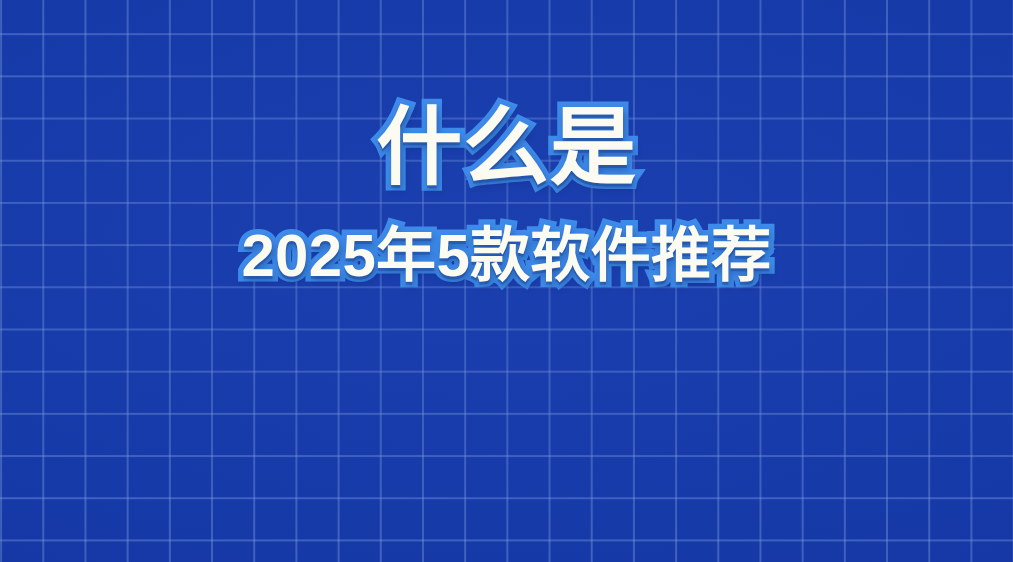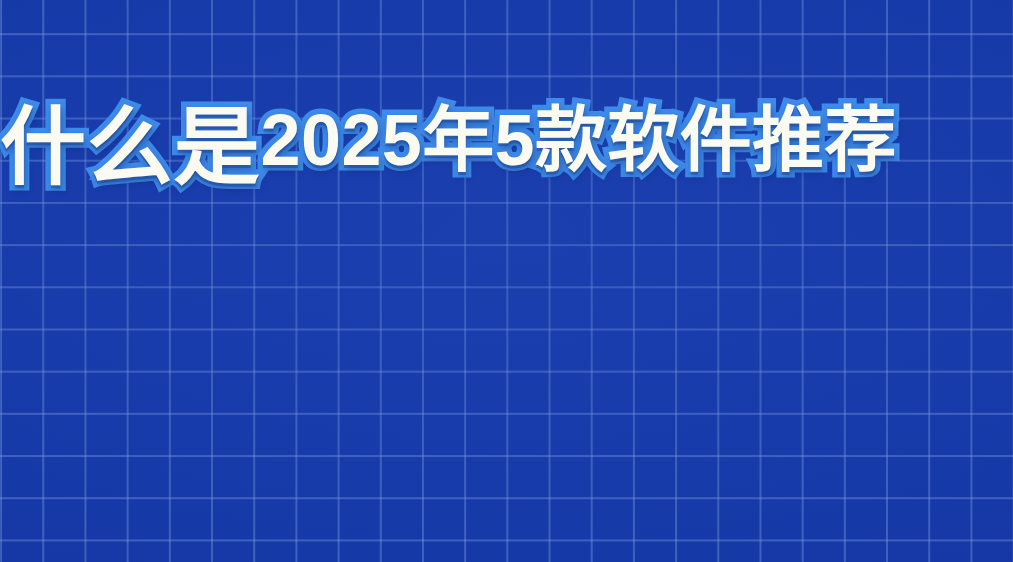--- a/index.html
+++ b/index.html
@@ -41,21 +41,21 @@
     pointer-events: none;
   }
 
   
   #headline {
     position: absolute;
     left: 0;
     right: 0;
     top: 104px;
     display: flex;
-    flex-direction: row;
+    flex-direction: column;
     gap: 0px;
     z-index: 3;
   }
 
   .title-line {
     position: relative;
     display: block;
     text-align: center;
     white-space: nowrap;
     font-weight: 700;
@@ -65,21 +65,21 @@
     
     -webkit-text-stroke: 11px #3d8ae8;
     paint-order: stroke fill;
     text-shadow:
       0 3px 0   rgba(12,40,120,0.30),
       2px 5px 7px rgba(8,28,95,0.34);
   }
 
   .line-1 { font-size: 86px; margin-bottom: 36px; }
   .line-2 { font-size: 86px; margin-bottom: 36px; letter-spacing: 0.005em; }
-  .line-3 { font-size: 72px; letter-spacing: 0.005em; }
+  .line-3 { font-size: 60px; letter-spacing: 0.005em; }
 
   
   .line-3 { font-stretch: normal; }
 </style>
 </head>
 <body>
 
 <div id="poster">
 
   <div id="grid-layer"></div>

